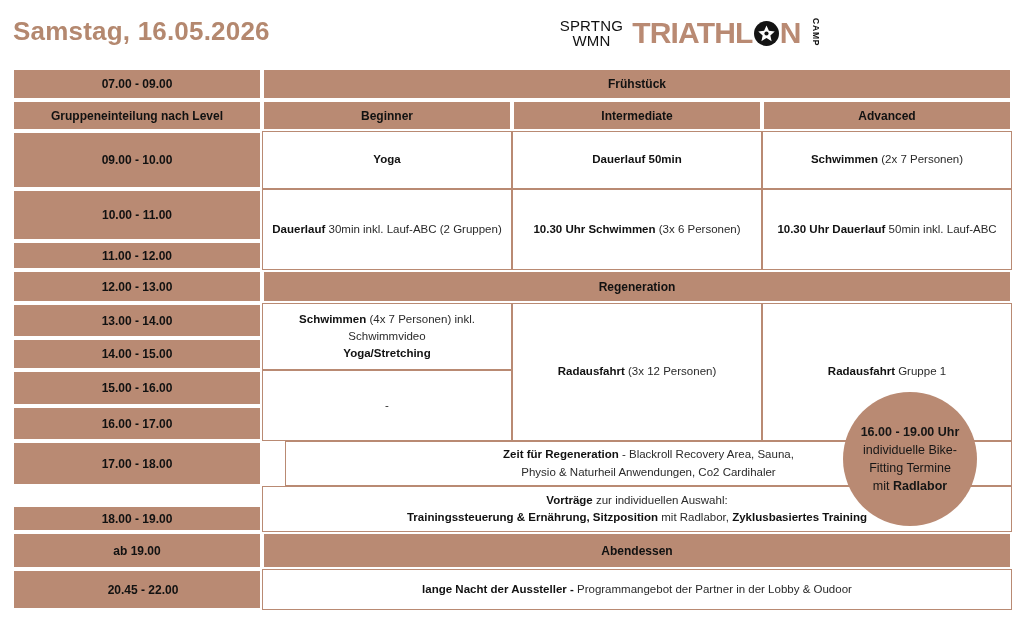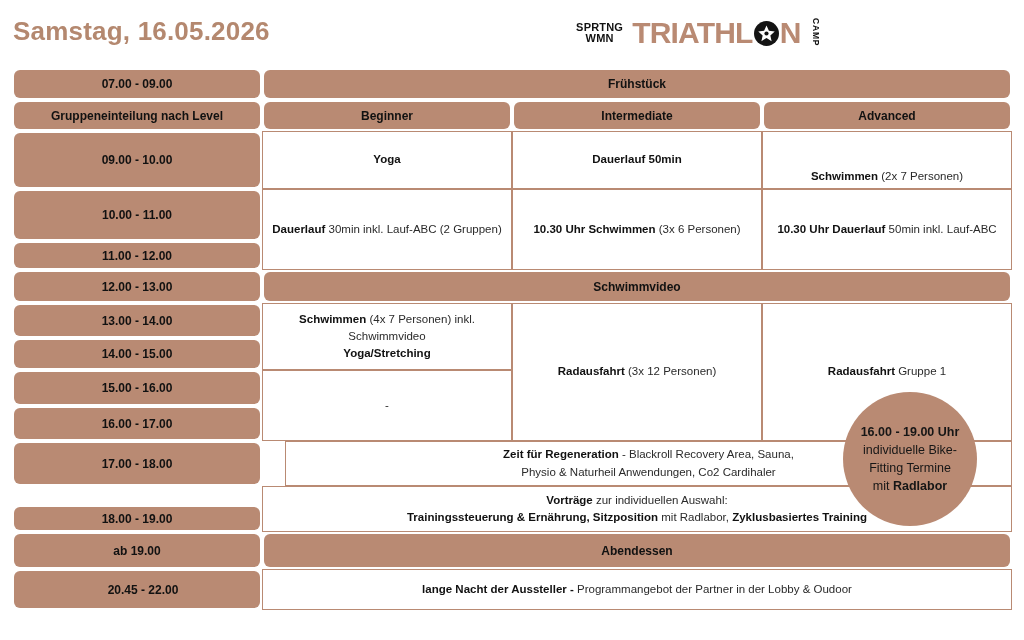--- a/index.html
+++ b/index.html
@@ -9,34 +9,34 @@
   }
   *{box-sizing:border-box;margin:0;padding:0;}
   html,body{width:1024px;height:640px;background:#ffffff;overflow:hidden;
     font-family:"Liberation Sans","DejaVu Sans",sans-serif;color:var(--ink);}
   .page{position:relative;width:832px;height:640px;background:#fff;}
 
   
   .title{position:absolute;left:13px;top:16px;font-size:26px;font-weight:800;
     color:var(--title-brown);letter-spacing:0.2px;}
   .logo{position:absolute;right:12px;top:18px;display:flex;align-items:center;gap:9px;}
-  .brand{font-size:11px;font-weight:700;line-height:1.02;text-align:center;color:#111;letter-spacing:0.2px;}
+  .brand{font-size:15px;font-weight:400;line-height:1.02;text-align:center;color:#111;letter-spacing:0.2px;}
   .wordmark{display:flex;align-items:center;font-size:30px;font-weight:800;
     color:var(--brown);letter-spacing:-0.8px;line-height:1;}
   .wordmark .oicon{width:25px;height:25px;margin:0 1px;display:block;}
   .camp{writing-mode:vertical-rl;text-orientation:mixed;font-size:8.5px;font-weight:800;
     color:#111;letter-spacing:0.8px;line-height:1;margin-left:2px;height:30px;}
 
   
   .grid{position:absolute;left:12px;top:68px;width:1000px;height:542px;
     display:grid;
     grid-template-columns:250px 250px 250px 250px;
     grid-template-rows:32px 31px 58px 52px 29px 33px 35px 32px 36px 35px 45px 46px 37px 41px;}
   .cell{display:flex;align-items:center;justify-content:center;text-align:center;}
-  .cell.time,.cell.label{background:var(--brown);margin:2px;font-size:12px;font-weight:700;color:#161616;border-radius:6px;}
+  .cell.time,.cell.label{background:var(--brown);margin:2px;font-size:12px;font-weight:700;color:#161616;}
   .cell.activity{background:#fff;border:1px solid var(--brown);font-size:11.5px;
     color:#2a2a2a;padding:3px 8px;line-height:1.5;}
   .cell .b{font-weight:700;color:#111;}
 
   
   .badge{position:absolute;left:843px;top:392px;width:134px;height:134px;border-radius:50%;
     background:var(--brown);display:flex;flex-direction:column;align-items:center;justify-content:center;
     text-align:right;font-size:12.5px;line-height:1.45;color:#161616;z-index:5;padding:6px;}
   .badge .b{font-weight:700;}
 </style>
@@ -85,21 +85,21 @@
       </div>
       <div class="cell time" style="grid-area: 3 / 1 / span 1 / span 1;">
         <div><span class="b">09.00 - 10.00</span></div>
       </div>
       <div class="cell activity" style="grid-area: 3 / 2 / span 1 / span 1;">
         <div><span class="b">Yoga</span></div>
       </div>
       <div class="cell activity" style="grid-area: 3 / 3 / span 1 / span 1;">
         <div><span class="b">Dauerlauf 50min</span></div>
       </div>
-      <div class="cell activity" style="grid-area: 3 / 4 / span 1 / span 1; align-items: flex-end;">
+      <div class="cell activity" style="grid-area: 3 / 4 / span 1 / span 1;">
         <div><span class="b">Schwimmen</span><span> (2x 7 Personen)</span></div>
       </div>
       <div class="cell time" style="grid-area: 4 / 1 / span 1 / span 1;">
         <div><span class="b">10.00 - 11.00</span></div>
       </div>
       <div class="cell time" style="grid-area: 5 / 1 / span 1 / span 1;">
         <div><span class="b">11.00 - 12.00</span></div>
       </div>
       <div class="cell activity" style="grid-area: 4 / 2 / span 2 / span 1;">
         <div><span class="b">Dauerlauf</span><span> 30min inkl. Lauf-ABC (2 Gruppen)</span></div>
@@ -107,21 +107,21 @@
       <div class="cell activity" style="grid-area: 4 / 3 / span 2 / span 1;">
         <div><span class="b">10.30 Uhr Schwimmen</span><span>  (3x 6 Personen)</span></div>
       </div>
       <div class="cell activity" style="grid-area: 4 / 4 / span 2 / span 1;">
         <div><span class="b">10.30 Uhr Dauerlauf</span><span> 50min inkl. Lauf-ABC</span></div>
       </div>
       <div class="cell time" style="grid-area: 6 / 1 / span 1 / span 1;">
         <div><span class="b">12.00 - 13.00</span></div>
       </div>
       <div class="cell label" style="grid-area: 6 / 2 / span 1 / span 3;">
-        <div><span class="b">Schwimmvideo</span></div>
+        <div><span class="b">Regeneration</span></div>
       </div>
       <div class="cell time" style="grid-area: 7 / 1 / span 1 / span 1;">
         <div><span class="b">13.00 - 14.00</span></div>
       </div>
       <div class="cell time" style="grid-area: 8 / 1 / span 1 / span 1;">
         <div><span class="b">14.00 - 15.00</span></div>
       </div>
       <div class="cell time" style="grid-area: 9 / 1 / span 1 / span 1;">
         <div><span class="b">15.00 - 16.00</span></div>
       </div>

